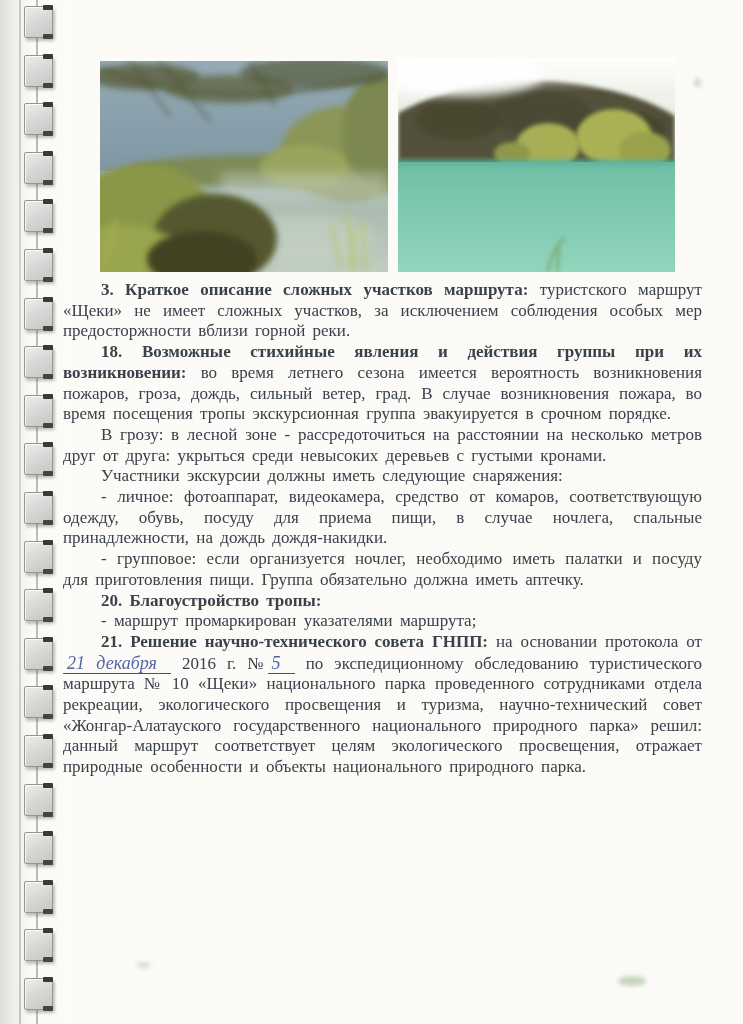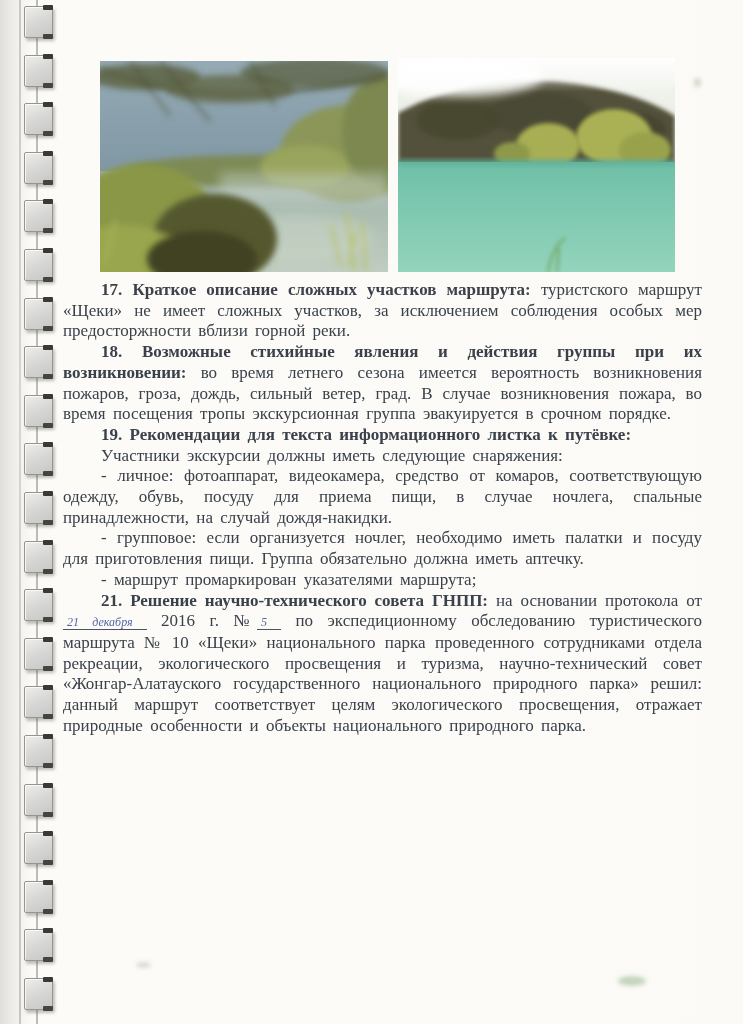--- a/index.html
+++ b/index.html
@@ -43,21 +43,21 @@
   .photo svg { display:block; }
   
   .doc-text {
     position:absolute; left:63px; top:280px; width:639px;
     color:#3a414b; font-size:17px; line-height:20.7px;
     text-align:justify; word-spacing:3px;
   }
   .para { margin:0; text-indent:38px; }
   .seg-bold { font-weight:bold; }
   .seg-hw {
-    font-style:italic; color:#5565a4; font-size:12px;
+    font-style:italic; color:#5565a4; font-size:18px;
     border-bottom:1.2px solid #4a5168; padding:0 14px 0 4px;
   }
   
   .speck { position:absolute; border-radius:50%; filter:blur(2px); }
   .speck-green { left:618px; top:976px; width:28px; height:10px; background:#b7ccb0; opacity:.8; }
   .speck-grey  { left:136px; top:962px; width:15px; height:6px;  background:#d7d7d2; opacity:.9; }
   .speck-edge  { left:694px; top:78px;  width:7px;  height:9px;  background:#c9cfc0; opacity:.8; }
 </style>
 </head>
 <body>
@@ -164,26 +164,27 @@
       <ellipse cx="114" cy="96" rx="18" ry="12" fill="#8e984a" filter="url(#rb2)"></ellipse>
       <rect x="0" y="104" width="277" height="110" fill="url(#waterR)"></rect>
       <rect x="0" y="101" width="277" height="7" fill="#5fae97" opacity=".7" filter="url(#rb2)"></rect>
       <ellipse cx="60" cy="18" rx="85" ry="20" fill="#ffffff" opacity=".9" filter="url(#rb5)"></ellipse>
       <rect x="0" y="0" width="277" height="34" fill="url(#hazeR)"></rect>
       <path d="M150,214 C153,196 159,186 167,180 M159,214 L161,190" stroke="#6f9e56" stroke-width="2" fill="none" filter="url(#rb2)"></path>
     </svg>
   </div>
 
   <div class="doc-text" id="doc-text">
-      <p class="para"><span class="seg-bold">17. Краткое описание сложных участков маршрута: </span><span class="seg-regular">туристского маршрут «Щеки» не имеет сложных участков, за исключением соблюдения особых мер предосторжности вблизи горной реки.</span></p>
+      <p class="para"><span class="seg-bold">3. Краткое описание сложных участков маршрута: </span><span class="seg-regular">туристского маршрут «Щеки» не имеет сложных участков, за исключением соблюдения особых мер предосторжности вблизи горной реки.</span></p>
       <p class="para"><span class="seg-bold">18. Возможные стихийные явления и действия группы при их возникновении: </span><span class="seg-regular">во время летнего сезона имеется вероятность возникновения пожаров, гроза, дождь, сильный ветер, град. В случае возникновения пожара, во время посещения тропы экскурсионная группа эвакуируется в срочном порядке.</span></p>
-      <p class="para"><span class="seg-bold">19. Рекомендации для текста информационного листка к путёвке:</span></p>
+      <p class="para"><span class="seg-regular">В грозу: в лесной зоне - рассредоточиться на расстоянии на несколько метров друг от друга: укрыться среди невысоких деревьев с густыми кронами.</span></p>
       <p class="para"><span class="seg-regular">Участники экскурсии должны иметь следующие снаряжения:</span></p>
-      <p class="para"><span class="seg-regular">- личное: фотоаппарат, видеокамера, средство от комаров, соответствующую одежду, обувь, посуду для приема пищи, в случае ночлега, спальные принадлежности, на случай дождя-накидки.</span></p>
+      <p class="para"><span class="seg-regular">- личное: фотоаппарат, видеокамера, средство от комаров, соответствующую одежду, обувь, посуду для приема пищи, в случае ночлега, спальные принадлежности, на дождь дождя-накидки.</span></p>
       <p class="para"><span class="seg-regular">- групповое: если организуется ночлег, необходимо иметь палатки и посуду для приготовления пищи. Группа обязательно должна иметь аптечку.</span></p>
+      <p class="para"><span class="seg-bold">20. Благоустройство тропы:</span></p>
       <p class="para"><span class="seg-regular">- маршрут промаркирован указателями маршрута;</span></p>
       <p class="para"><span class="seg-bold">21. Решение научно-технического совета ГНПП: </span><span class="seg-regular">на основании протокола от </span><span class="seg-hw">21 декабря</span><span class="seg-regular"> 2016 г. №</span><span class="seg-hw">5</span><span class="seg-regular">  по экспедиционному обследованию туристического маршрута № 10 «Щеки» национального парка проведенного  сотрудниками отдела рекреации, экологического просвещения и туризма, научно-технический совет «Жонгар-Алатауского государственного национального природного парка» решил: данный маршрут соответствует целям экологического просвещения, отражает природные особенности и объекты национального природного парка.</span></p>
     </div>
 
   <div class="speck speck-green"></div>
   <div class="speck speck-grey"></div>
   <div class="speck speck-edge"></div>
 </div>
 
 </body></html>

